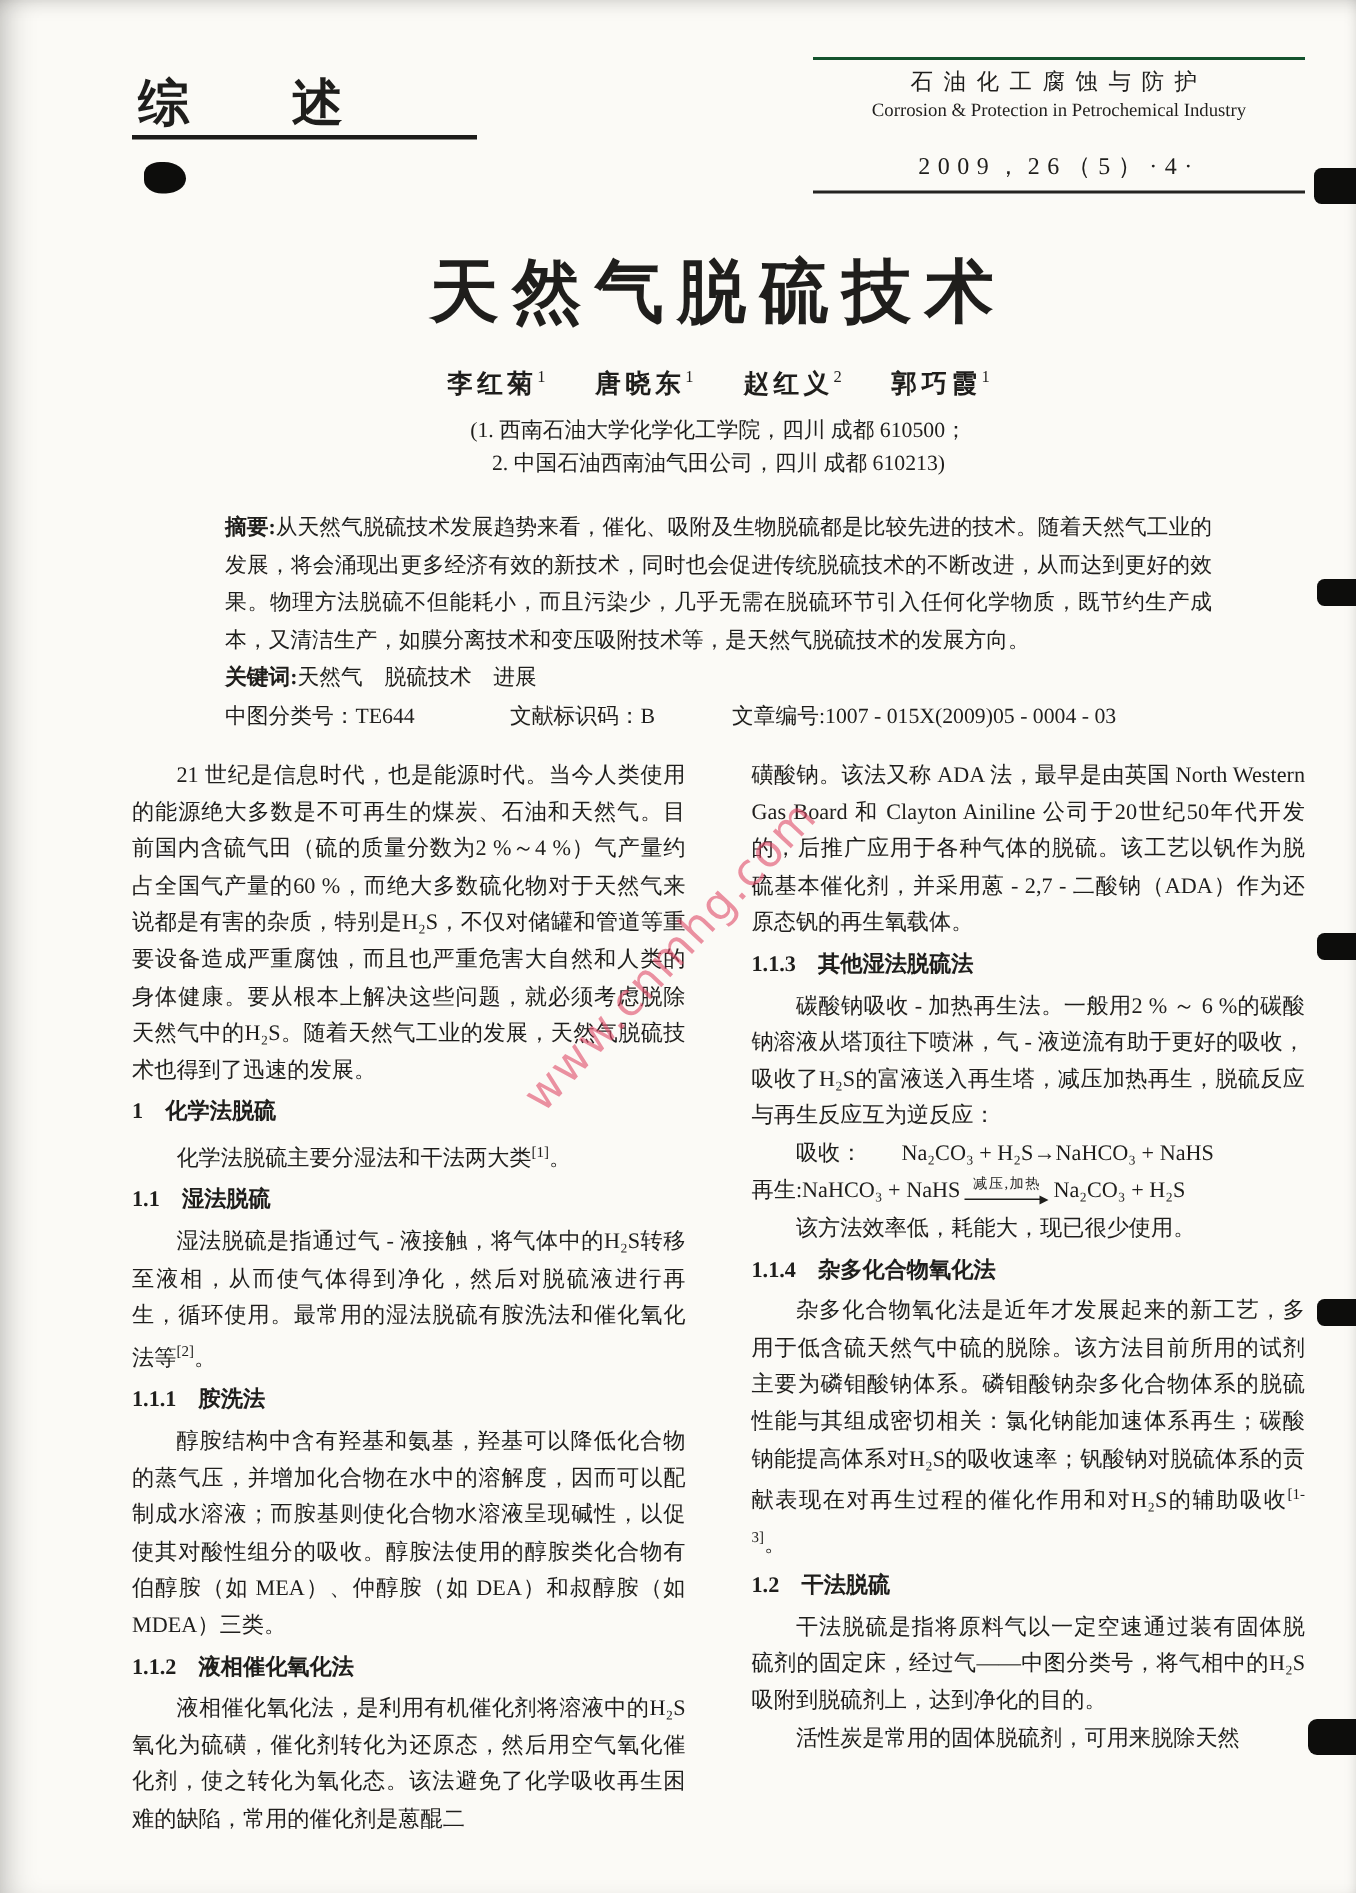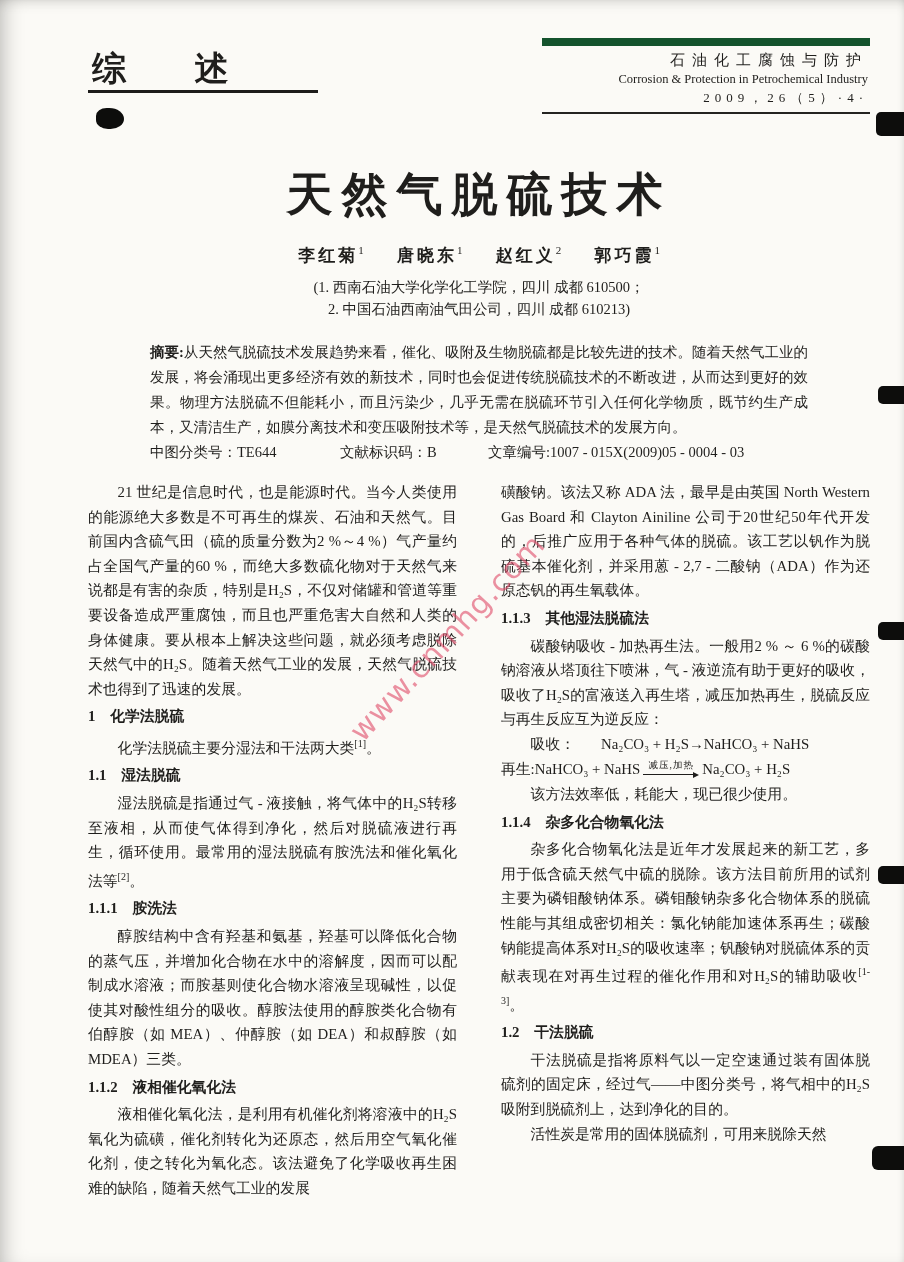--- a/index.html
+++ b/index.html
@@ -17,26 +17,26 @@
 
   
   .masthead { position:relative; height:104px; }
   .section-label {
     position:absolute; left:4px; top:8px;
     font-size:34px; font-weight:700; word-spacing:56px; letter-spacing:2px;
   }
   .section-rule { position:absolute; left:0; top:52px; width:230px; height:3px; background:#1d1c1a; }
   .journal-block {
     position:absolute; right:0; top:0; width:328px;
-    border-top:8px solid #14532d; border-bottom:2px solid #242320;
-    padding:5px 2px 5px 2px; text-align:right;
+    border-top:2px solid #14532d; border-bottom:2px solid #242320;
+    padding:5px 2px 5px 2px; text-align:center;
   }
   .journal-cn { font-size:15px; letter-spacing:7px; white-space:nowrap; }
   .journal-en { font-size:12.5px; margin-top:2px; white-space:nowrap; }
-  .journal-issue { font-size:13px; letter-spacing:5px; margin-top:2px; }
+  .journal-issue { font-size:16px; letter-spacing:5px; margin-top:20px; }
 
   
   .title { text-align:center; margin-top:22px; font-size:46px; font-weight:700; letter-spacing:9px; }
   .authors { text-align:center; margin-top:18px; font-size:17px; font-weight:600; letter-spacing:3px; }
   .author + .author { margin-left:26px; }
   .author sup { font-size:11px; font-weight:400; letter-spacing:0; }
   .affiliations { text-align:center; margin-top:9px; font-size:14.5px; line-height:22px; }
 
   
   .abstract { width:658px; margin:20px auto 0; font-size:14.5px; line-height:25px; text-align:justify; }
@@ -111,39 +111,42 @@
 
   <div class="affiliations">
     <div>(1. 西南石油大学化学化工学院，四川 成都 610500；</div>
     <div>2. 中国石油西南油气田公司，四川 成都 610213)</div>
   </div>
 
   <div class="abstract">
     <span class="lbl">摘要:</span><span>从天然气脱硫技术发展趋势来看，催化、吸附及生物脱硫都是比较先进的技术。随着天然气工业的发展，将会涌现出更多经济有效的新技术，同时也会促进传统脱硫技术的不断改进，从而达到更好的效果。物理方法脱硫不但能耗小，而且污染少，几乎无需在脱硫环节引入任何化学物质，既节约生产成本，又清洁生产，如膜分离技术和变压吸附技术等，是天然气脱硫技术的发展方向。</span>
   </div>
 
+  <div class="keywords">
+    <span class="lbl">关键词:</span><span>天然气　脱硫技术　进展</span>
+  </div>
 
   <div class="meta-line">
     <span class="meta-clc">中图分类号：TE644</span>
     <span class="meta-doc">文献标识码：B</span>
     <span class="meta-art">文章编号:1007 - 015X(2009)05 - 0004 - 03</span>
   </div>
 
   <div class="columns">
 
     <div class="col">
       <p class="indent">21 世纪是信息时代，也是能源时代。当今人类使用的能源绝大多数是不可再生的煤炭、石油和天然气。目前国内含硫气田（硫的质量分数为2 %～4 %）气产量约占全国气产量的60 %，而绝大多数硫化物对于天然气来说都是有害的杂质，特别是H₂S，不仅对储罐和管道等重要设备造成严重腐蚀，而且也严重危害大自然和人类的身体健康。要从根本上解决这些问题，就必须考虑脱除天然气中的H₂S。随着天然气工业的发展，天然气脱硫技术也得到了迅速的发展。</p>
       <h2>1　化学法脱硫</h2>
       <p class="indent">化学法脱硫主要分湿法和干法两大类<sup class="ref">[1]</sup>。</p>
       <h2>1.1　湿法脱硫</h2>
       <p class="indent">湿法脱硫是指通过气 - 液接触，将气体中的H₂S转移至液相，从而使气体得到净化，然后对脱硫液进行再生，循环使用。最常用的湿法脱硫有胺洗法和催化氧化法等<sup class="ref">[2]</sup>。</p>
       <h2>1.1.1　胺洗法</h2>
       <p class="indent">醇胺结构中含有羟基和氨基，羟基可以降低化合物的蒸气压，并增加化合物在水中的溶解度，因而可以配制成水溶液；而胺基则使化合物水溶液呈现碱性，以促使其对酸性组分的吸收。醇胺法使用的醇胺类化合物有伯醇胺（如 MEA）、仲醇胺（如 DEA）和叔醇胺（如 MDEA）三类。</p>
       <h2>1.1.2　液相催化氧化法</h2>
-      <p class="indent">液相催化氧化法，是利用有机催化剂将溶液中的H₂S氧化为硫磺，催化剂转化为还原态，然后用空气氧化催化剂，使之转化为氧化态。该法避免了化学吸收再生困难的缺陷，随着天然气工业的发展</p>
+      <p class="indent">液相催化氧化法，是利用有机催化剂将溶液中的H₂S氧化为硫磺，催化剂转化为还原态，然后用空气氧化催化剂，使之转化为氧化态。该法避免了化学吸收再生困难的缺陷，常用的催化剂是蒽醌二</p>
     </div>
 
     <div class="col">
       <p>磺酸钠。该法又称 ADA 法，最早是由英国 North Western Gas Board 和 Clayton Ainiline 公司于20世纪50年代开发的，后推广应用于各种气体的脱硫。该工艺以钒作为脱硫基本催化剂，并采用蒽 - 2,7 - 二酸钠（ADA）作为还原态钒的再生氧载体。</p>
       <h2>1.1.3　其他湿法脱硫法</h2>
       <p class="indent">碳酸钠吸收 - 加热再生法。一般用2 % ～ 6 %的碳酸钠溶液从塔顶往下喷淋，气 - 液逆流有助于更好的吸收，吸收了H₂S的富液送入再生塔，减压加热再生，脱硫反应与再生反应互为逆反应：</p>
 
       <div class="eq eq-absorb">
         <span class="eq-label">吸收：</span>
         <span>Na₂CO₃ + H₂S→NaHCO₃ + NaHS</span>

